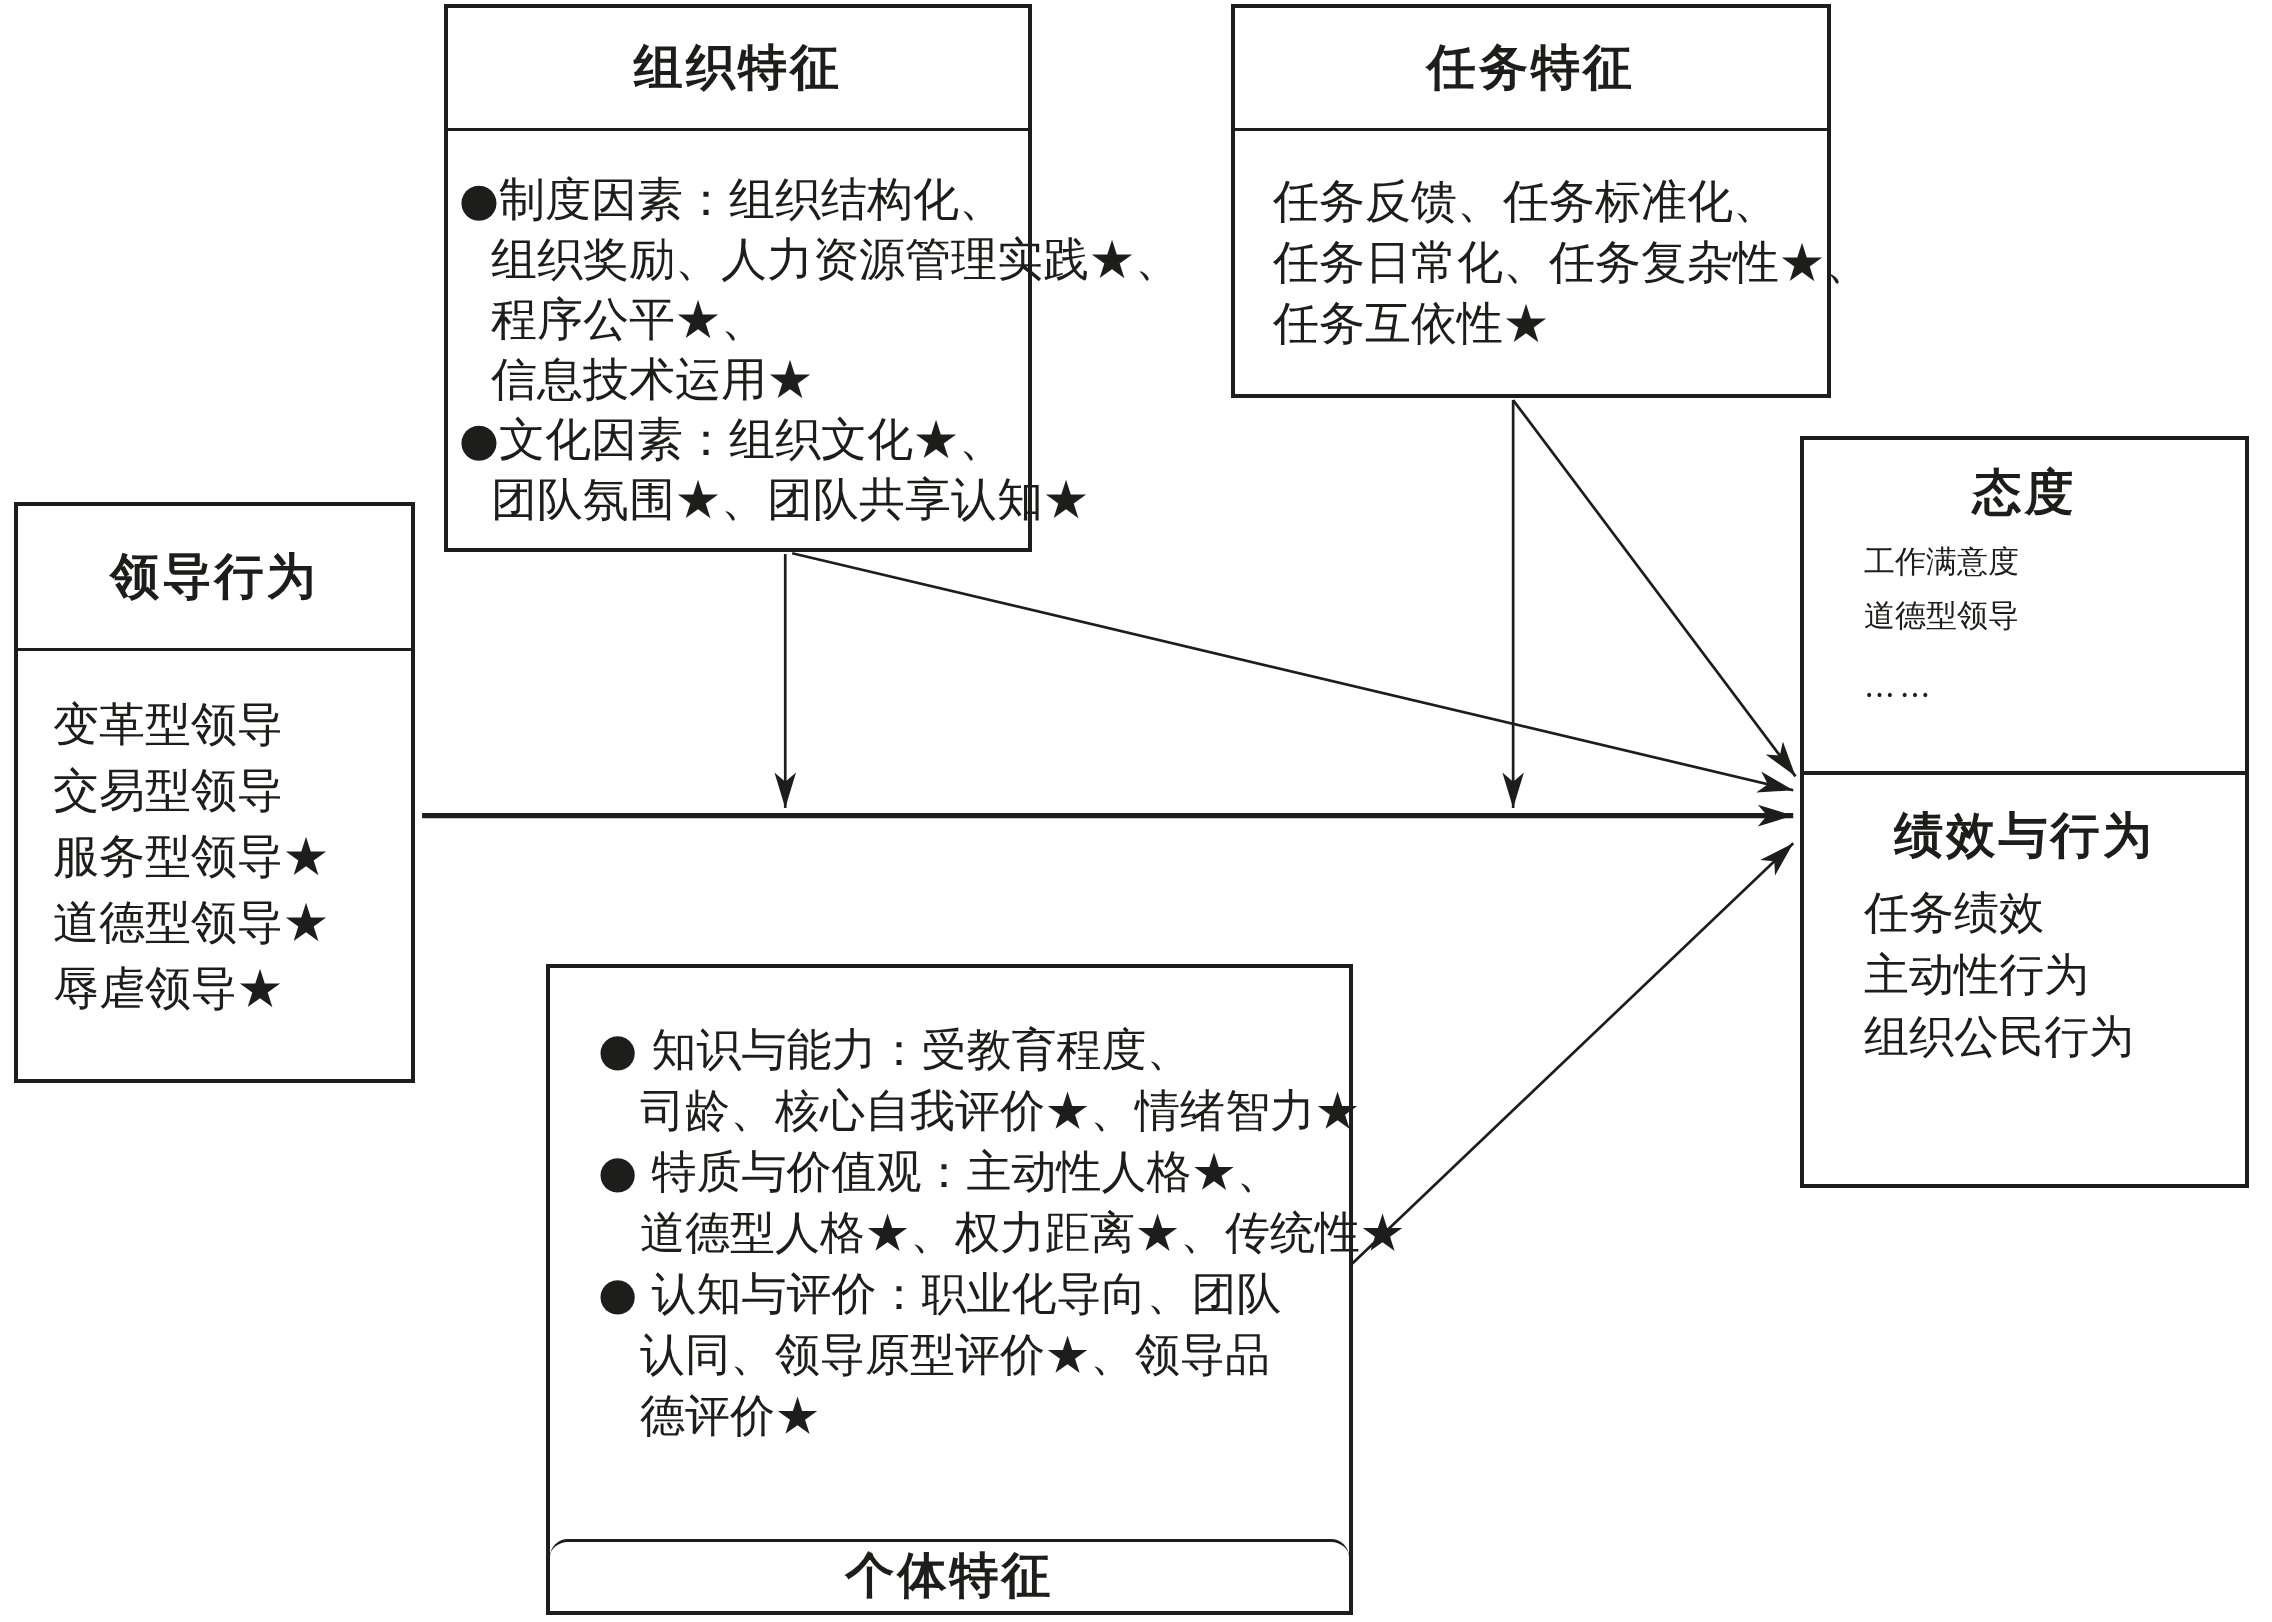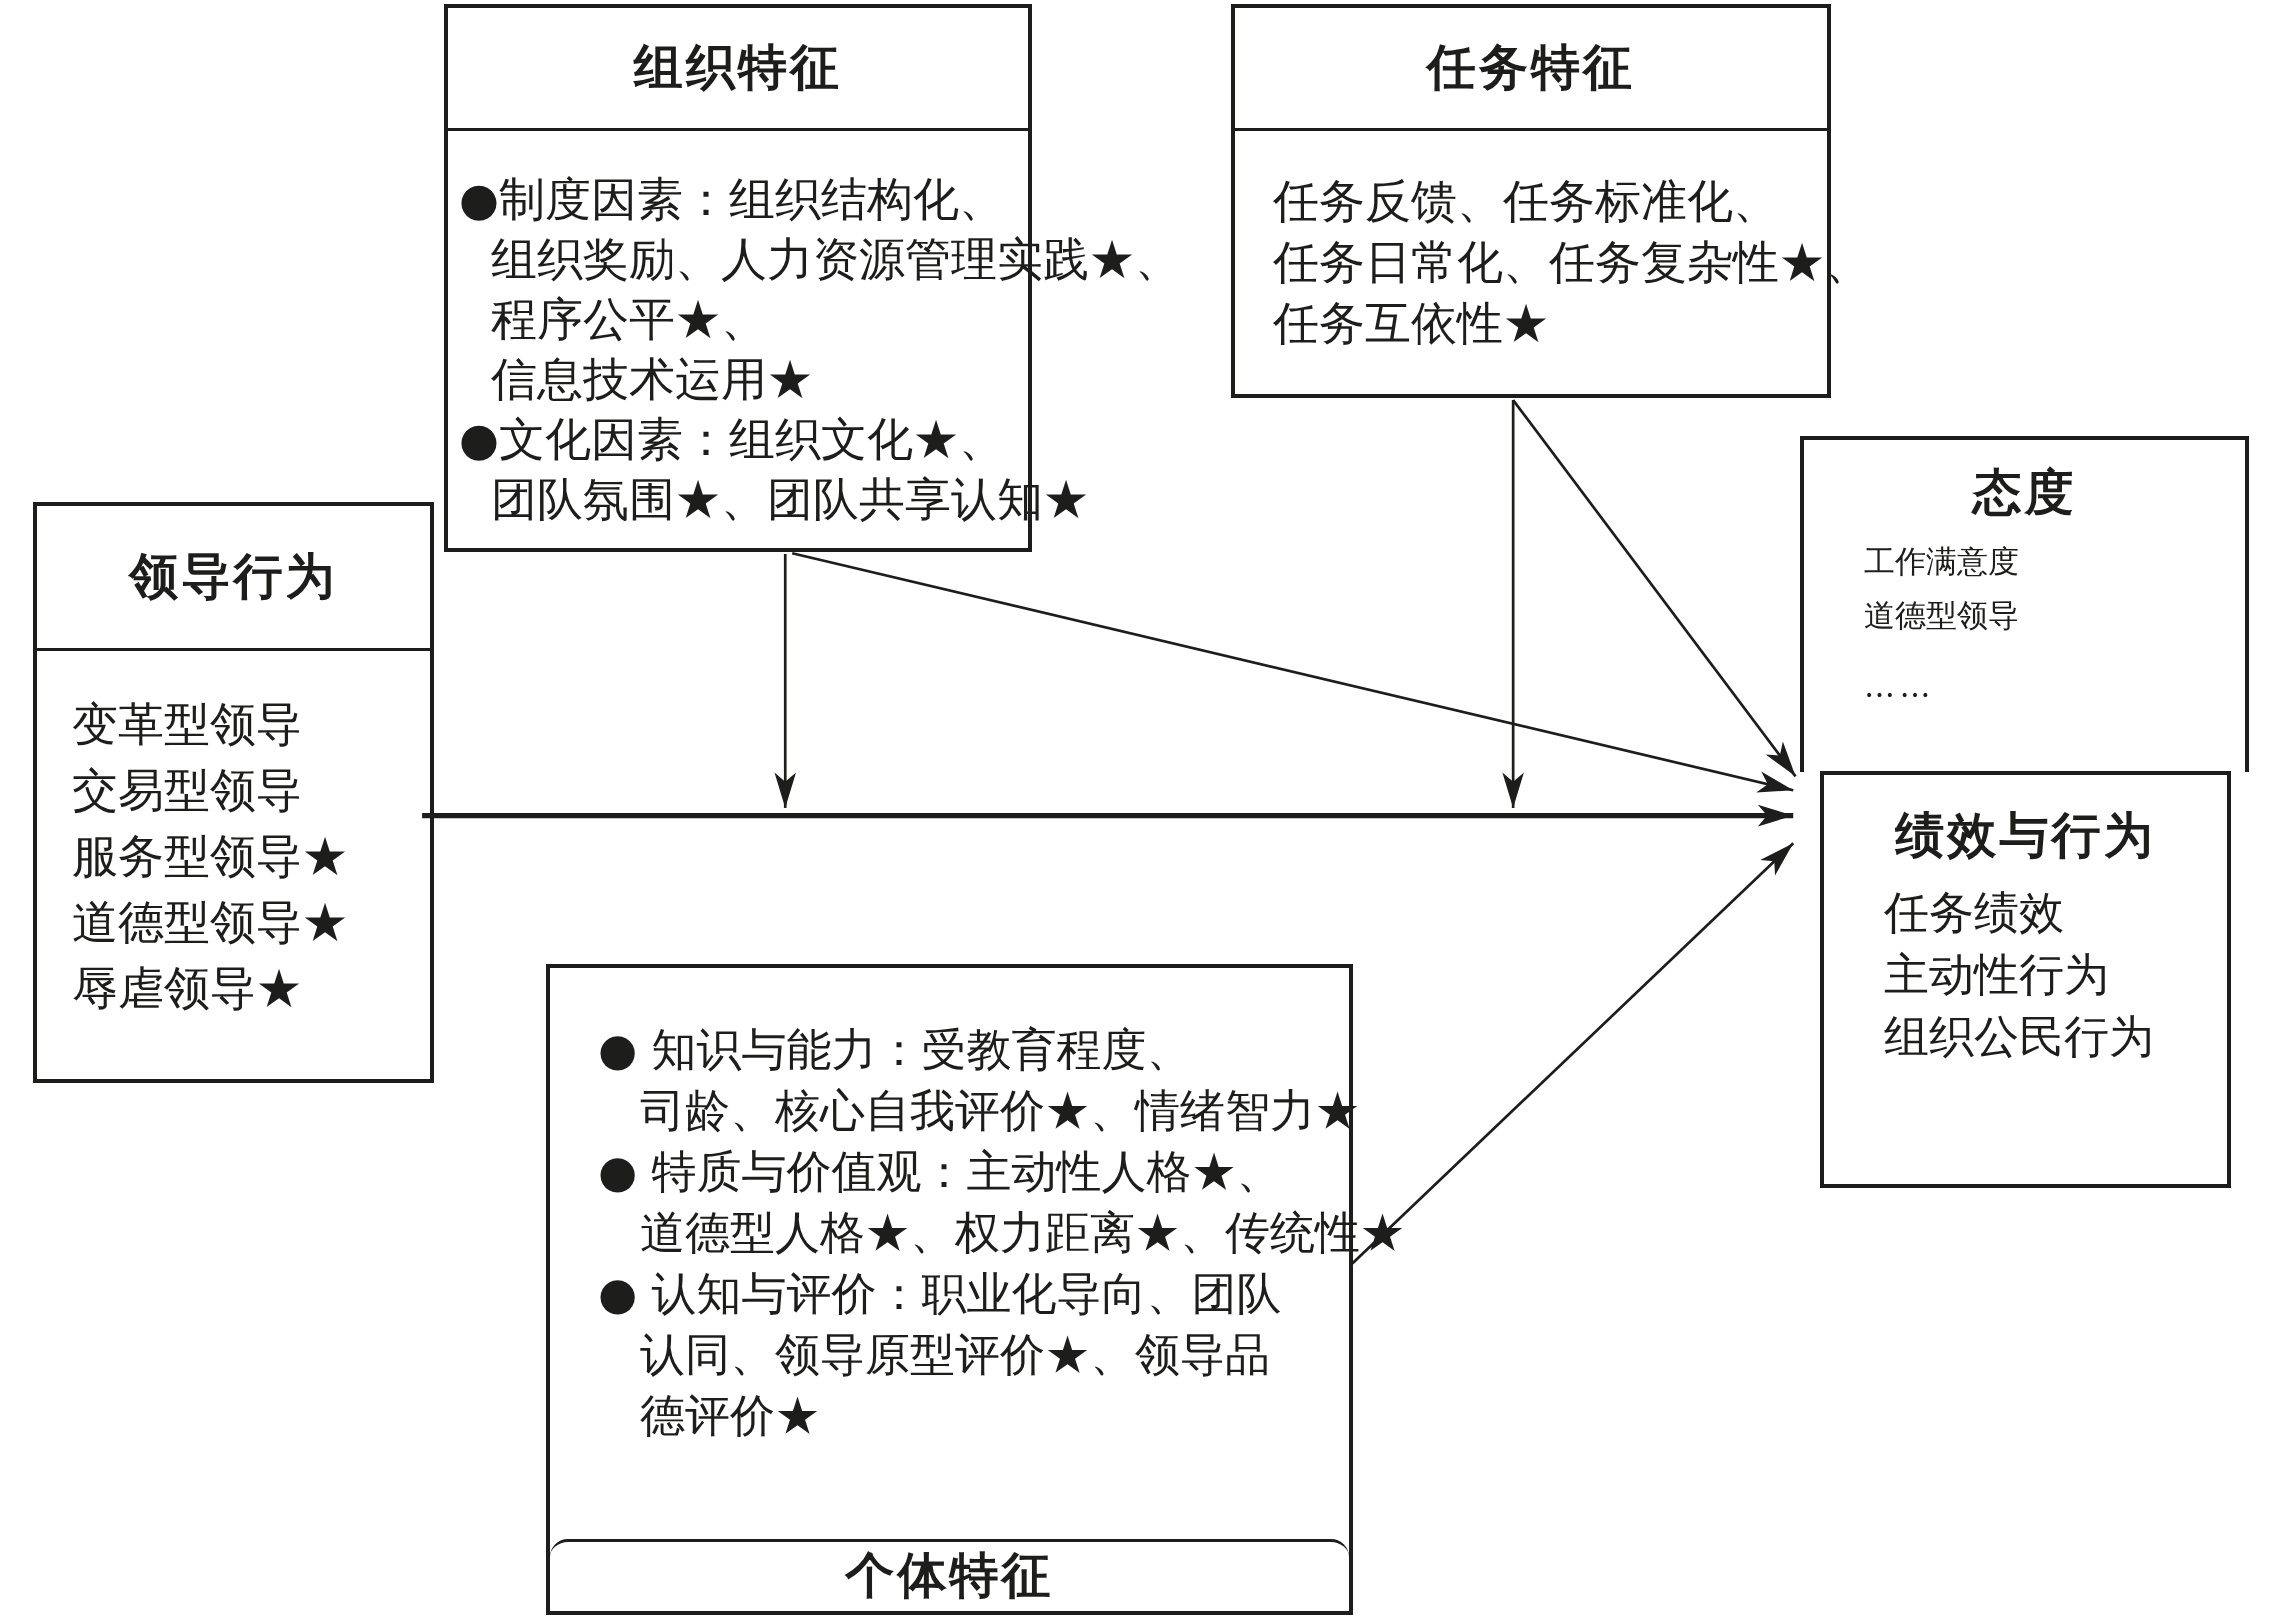--- a/index.html
+++ b/index.html
@@ -36,39 +36,39 @@
   #box-org .box-body{padding-top:38px;font-size:46px;line-height:60px;}
   #box-org .b{padding-left:10.8px;}
   #box-org .c{padding-left:43px;}
 
   
   #box-task{left:1231px;top:3.8px;width:600px;height:394px;}
   #box-task .box-title{height:123px;}
   #box-task .box-body{padding:40px 0 0 38px;font-size:46px;line-height:61px;}
 
   
-  #box-leader{left:33px;top:502px;width:401px;height:581px;}
+  #box-leader{left:14px;top:502px;width:401px;height:581px;}
   #box-leader .box-title{height:145px;}
   #box-leader .box-body{padding:40px 0 0 35px;font-size:46px;line-height:66px;}
 
   
   #box-individual{left:546px;top:964px;width:807px;height:651px;}
   #box-individual .box-body{height:571px;padding-top:51px;font-size:45px;line-height:61px;margin-left:28px;}
   #box-individual .box-title{height:71px;border-top:3.8px solid #1d1d1b;border-radius:18px;}
   #box-individual .b{padding-left:20px;}
   #box-individual .c{padding-left:62px;}
 
   
   #box-attitude{left:1800px;top:436px;width:449px;height:336px;border-bottom:none;}
   #box-attitude .box-title{height:85px;padding-top:21.5px;}
   #box-attitude .box-body{padding:9.2px 0 0 60px;font-size:31px;line-height:54px;}
   #box-attitude .dots{margin-top:17px;letter-spacing:4.6px;}
 
   
-  #box-performance{left:1800px;top:771px;width:411px;height:417px;margin-left:20px;}
+  #box-performance{left:1800px;top:771px;width:449px;height:417px;}
   #box-performance .box-title{height:99px;padding-top:23px;}
   #box-performance .box-body{padding:7.7px 0 0 60px;font-size:45px;line-height:62px;}
 </style>
 </head>
 <body>
 
 <div class="canvas">
 
   <svg class="arrows" viewBox="0 0 2953 2108" xmlns="http://www.w3.org/2000/svg">
     <defs>

